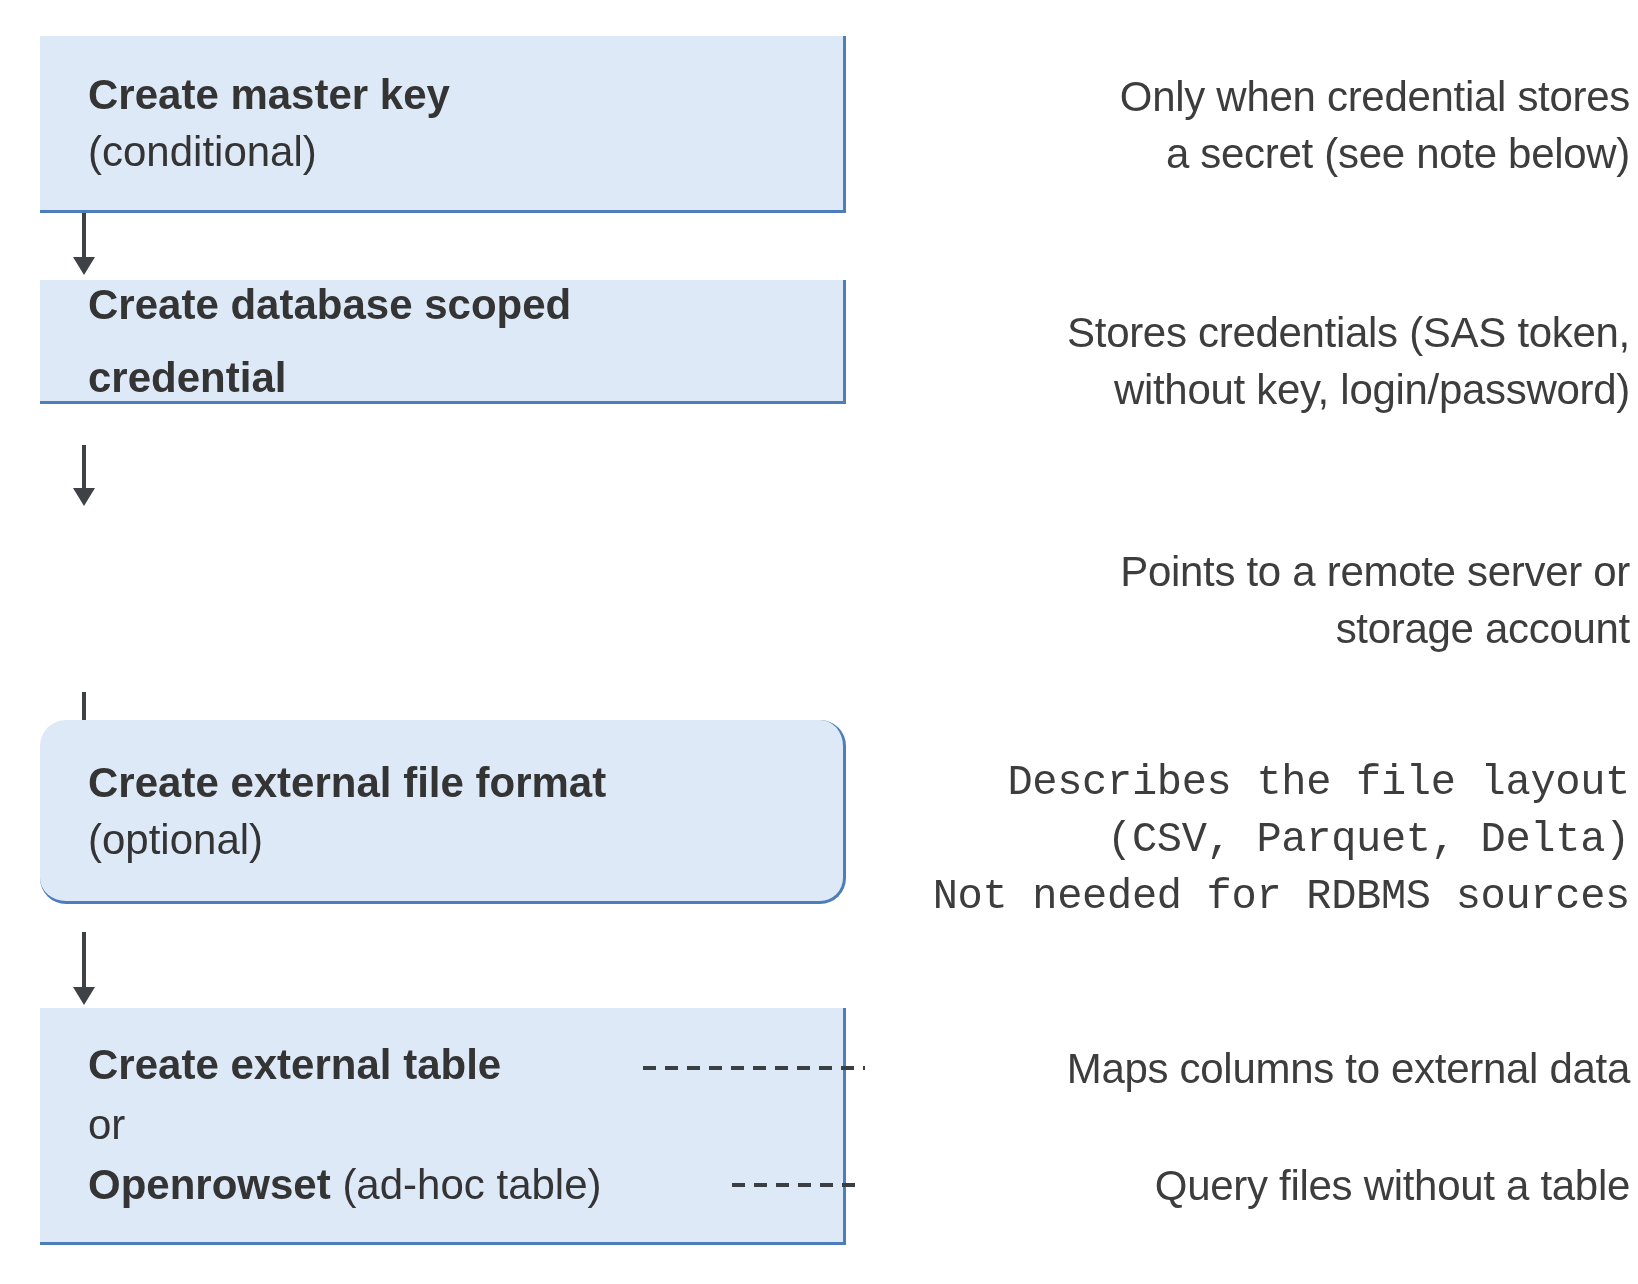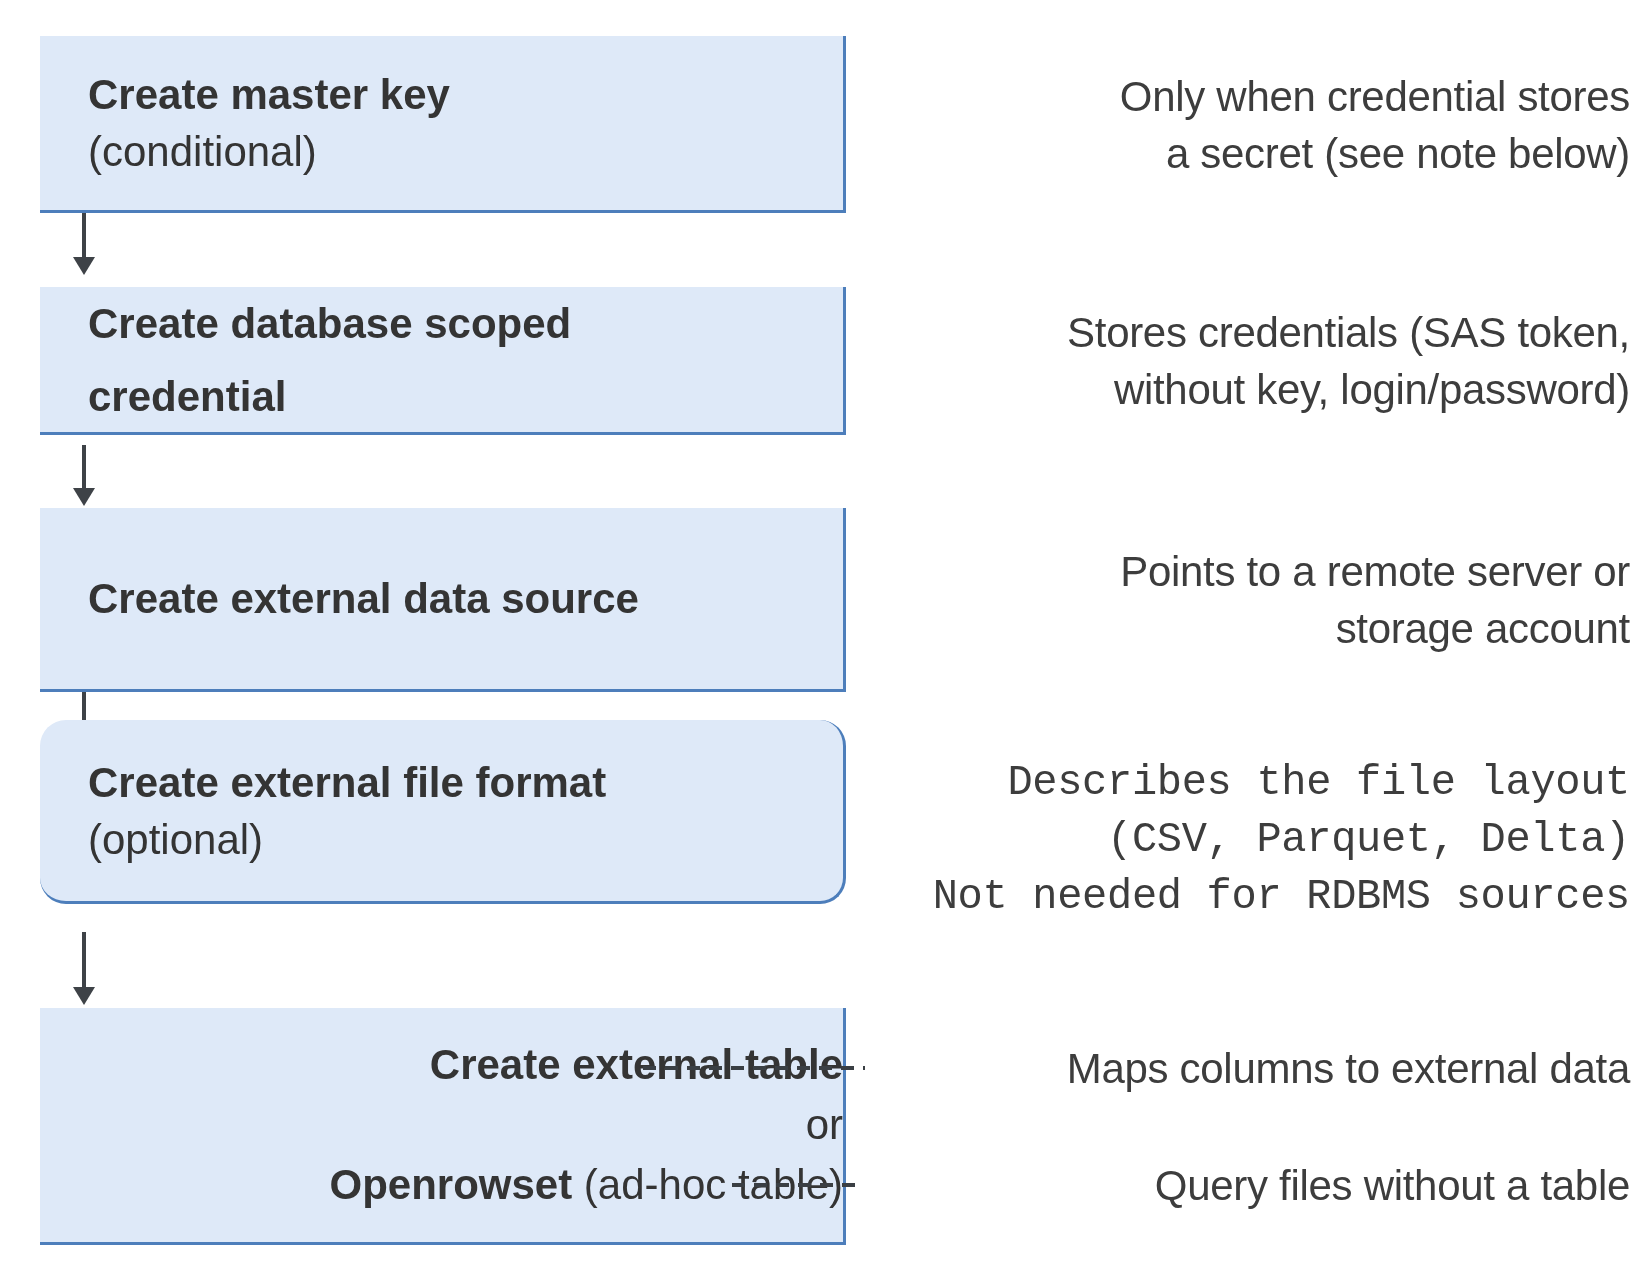--- a/index.html
+++ b/index.html
@@ -30,21 +30,21 @@
     flex-direction: column;
     justify-content: center;
     padding-left: 48px;
     font-size: 42px;
     line-height: 57px;
     color: #343434;
   }
   .step-box .line { white-space: nowrap; }
   .step-box .b { font-weight: 700; }
   .step-box .r { font-weight: 400; }
-  #box-5 { line-height: 60px; align-items: flex-end; }
+  #box-5 { line-height: 60px; }
 
   
   .flow-arrow {
     position: absolute;
     left: 73px;
     width: 22px;
   }
   .flow-arrow .stem {
     position: absolute;
     left: 9px;
@@ -96,33 +96,30 @@
   <div class="step-box" id="box-1" style="top:36px;height:177px;">
     <div class="line b">Create master key</div>
     <div class="line r">(conditional)</div>
   </div>
 
   <div class="flow-arrow" style="top:213px;height:62px;">
     <div class="stem"></div>
     <div class="head"></div>
   </div>
 
-  <div class="step-box" id="box-2" style="top:287px;height:148px;gap:16px;">
+  <div class="step-box" id="box-2" style="top:280px;height:124px;gap:16px;">
     <div class="line b">Create database scoped</div>
     <div class="line b">credential</div>
   </div>
 
   <div class="flow-arrow" style="top:445px;height:61px;">
     <div class="stem"></div>
     <div class="head"></div>
   </div>
 
-  <div class="step-box" id="box-3" style="top:508px;height:184px;">
-    <div class="line b">Create external data source</div>
-  </div>
 
   <div class="flow-arrow" style="top:692px;height:54px;">
     <div class="stem"></div>
     <div class="head"></div>
   </div>
 
   <div class="step-box" id="box-4" style="top:720px;height:184px;border-radius:26px;">
     <div class="line b">Create external file format</div>
     <div class="line r">(optional)</div>
   </div>

